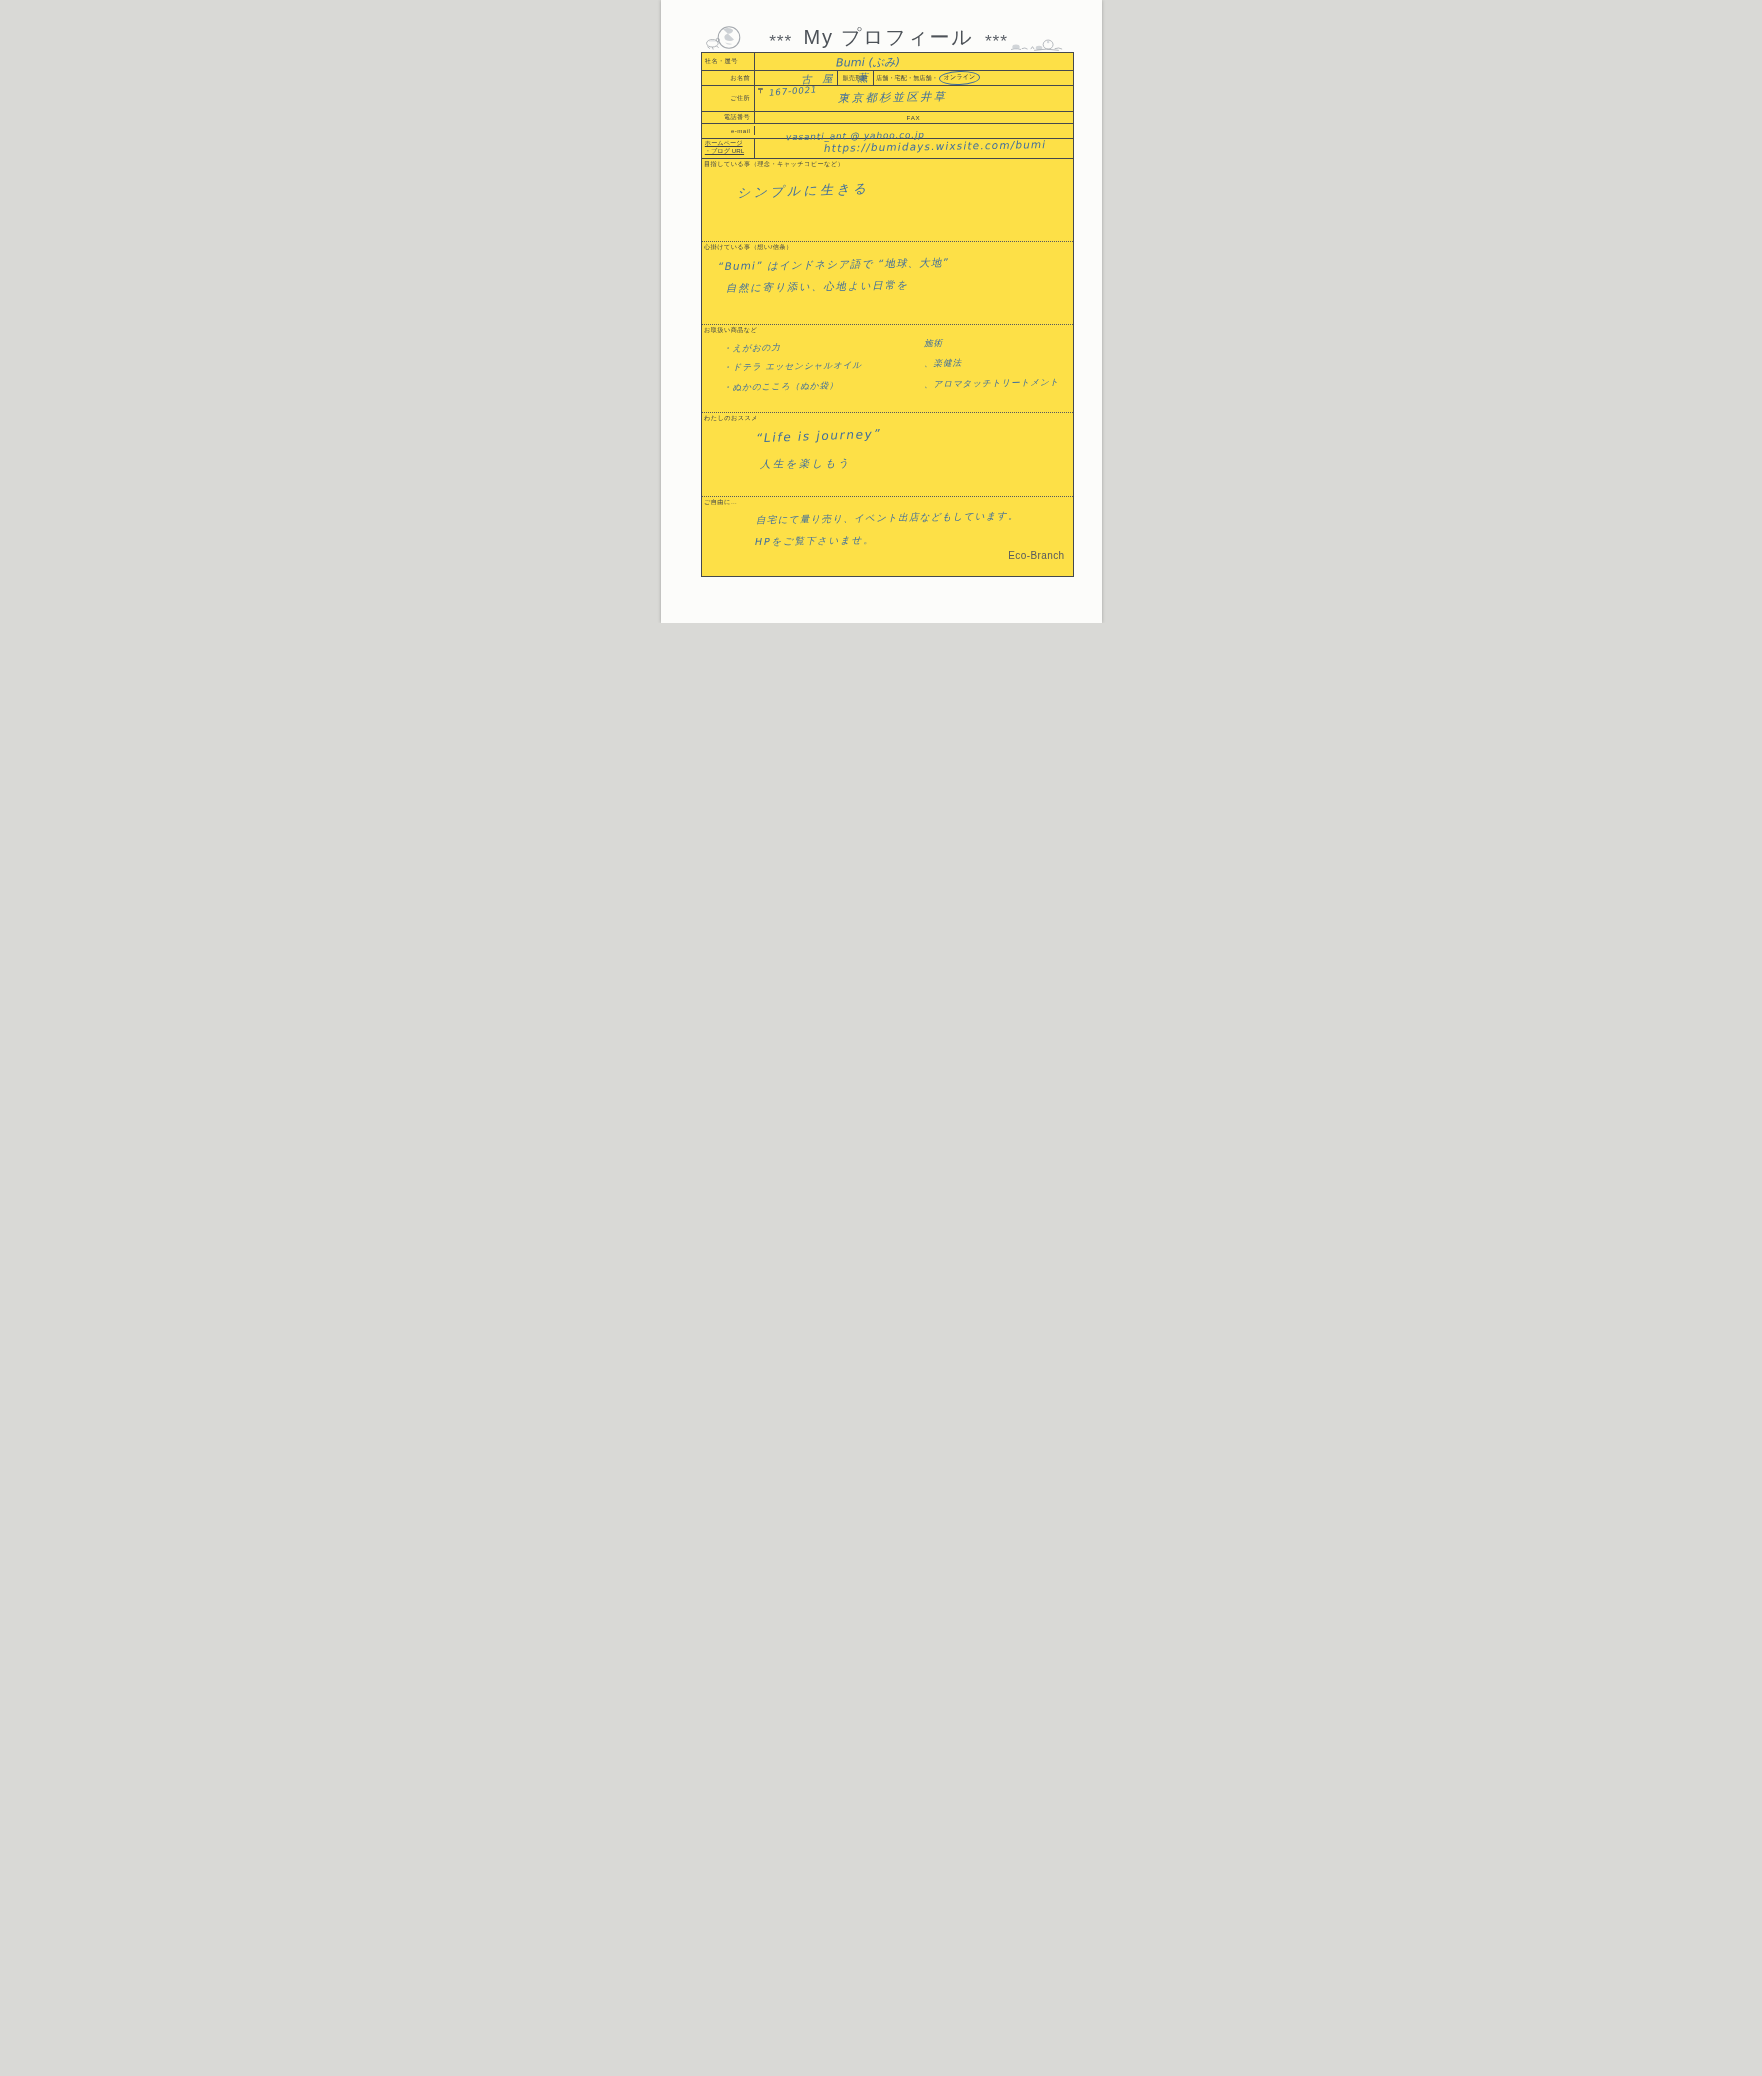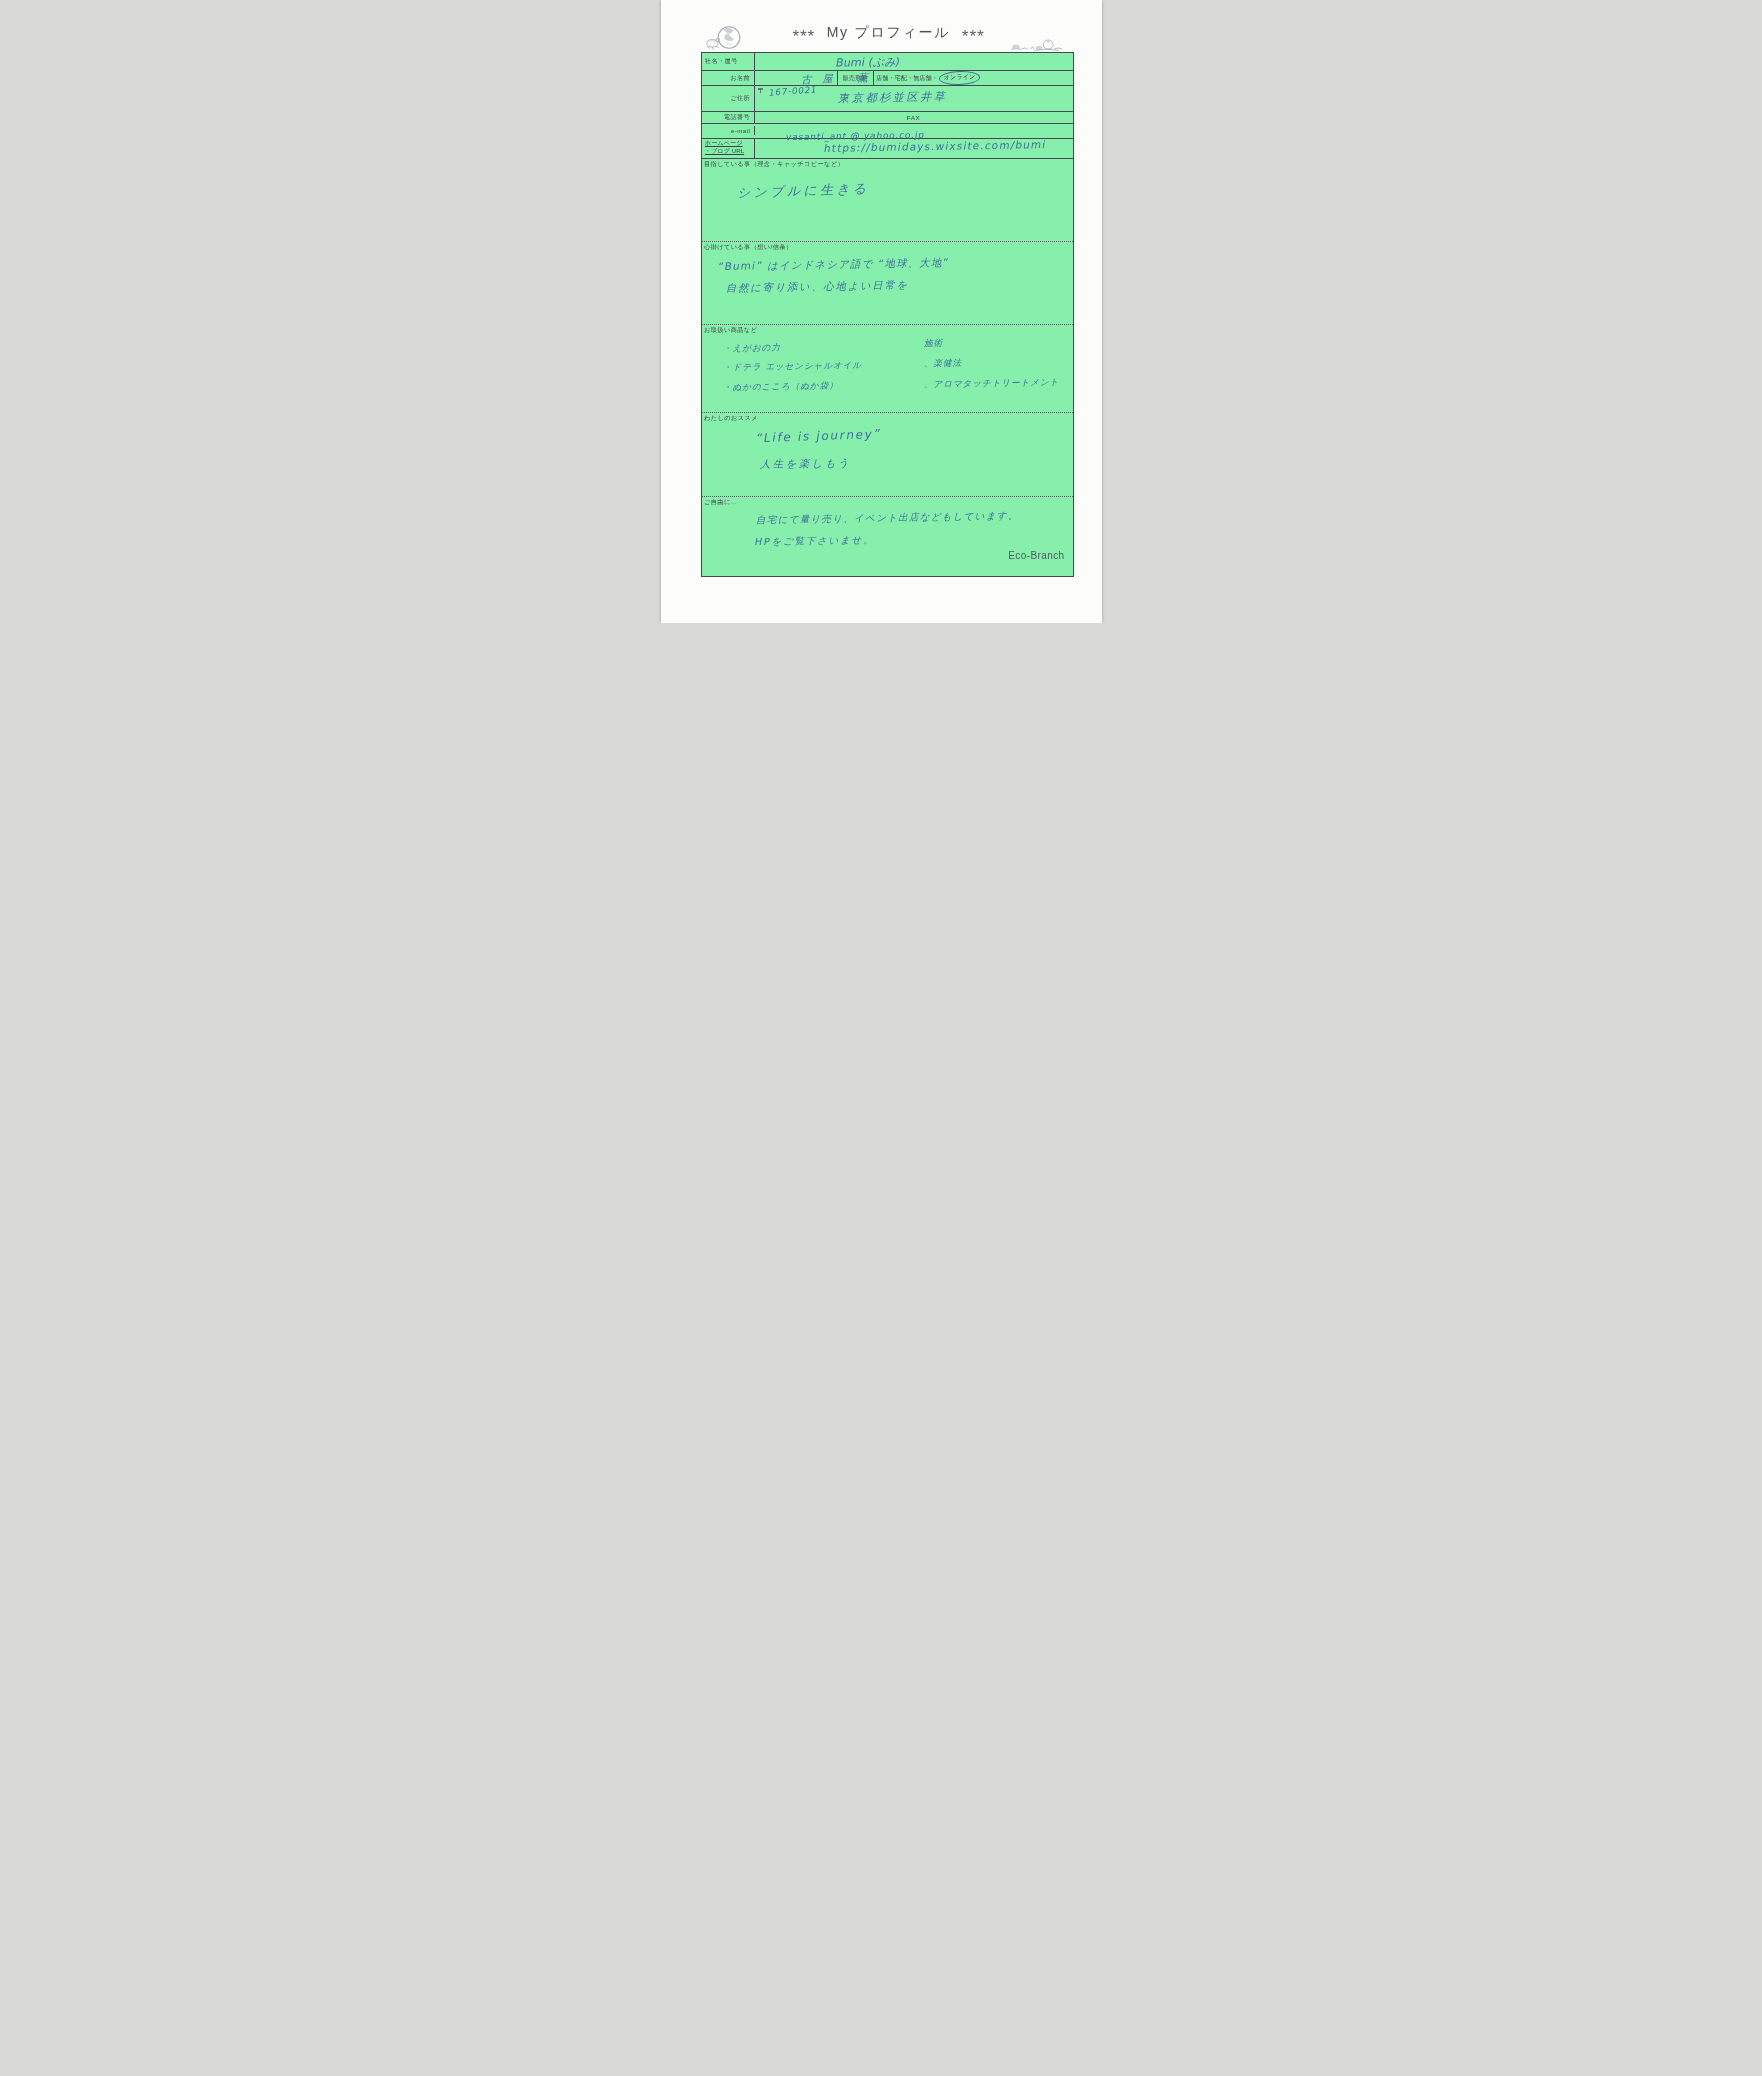--- a/index.html
+++ b/index.html
@@ -16,27 +16,27 @@
   
   .header{position:absolute;left:0;top:0;width:100%;height:52px;}
   .clipart-left{position:absolute;left:42px;top:25px;}
   .clipart-right{position:absolute;left:349px;top:38px;}
   .title-wrap{
     position:absolute;left:93px;top:24px;width:270px;
     display:flex;align-items:center;justify-content:center;gap:11.6px;
     color:#51565c;
   }
   .title-stars{font-size:17.4px;letter-spacing:0.8px;color:#5a5f66;line-height:1;transform:translateY(4.2px);}
-  .title-text{font-size:14px;letter-spacing:1.7px;white-space:nowrap;color:#4d5258;}
+  .title-text{font-size:20px;letter-spacing:1.7px;white-space:nowrap;color:#4d5258;}
   
   .form{
     position:absolute;left:40px;top:52px;width:373px;height:525px;
     border:0.8px solid #45494e;border-top-width:1.2px;
     box-sizing:border-box;
-    background:#86efac;
+    background:#fde047;
   }
   .row{display:flex;box-sizing:border-box;border-bottom:0.8px solid #45494e;position:relative;}
   .label{
     width:53px;box-sizing:border-box;
     border-right:0.8px solid #45494e;
     display:flex;align-items:center;justify-content:flex-end;
     padding:0.8px 3.3px;font-size:6.2px;color:#3d4248;letter-spacing:0.4px;
   }
   .label.left{justify-content:flex-start;}
   .value{flex:1;position:relative;box-sizing:border-box;}

